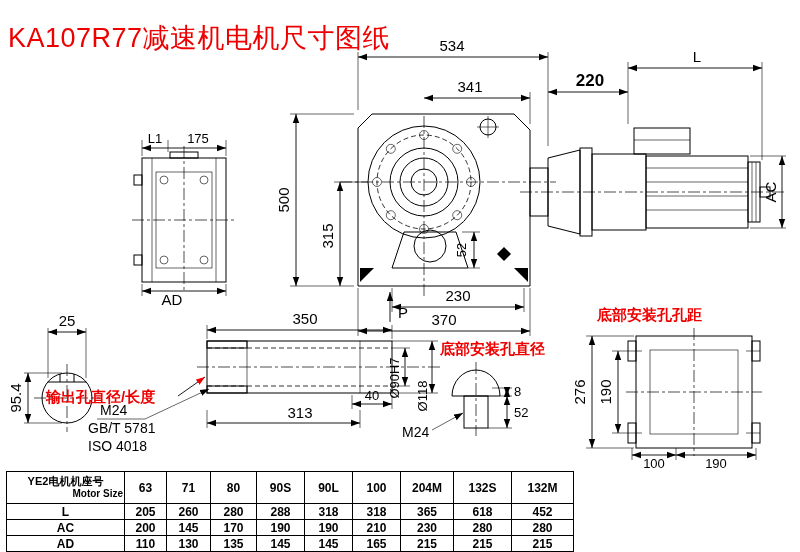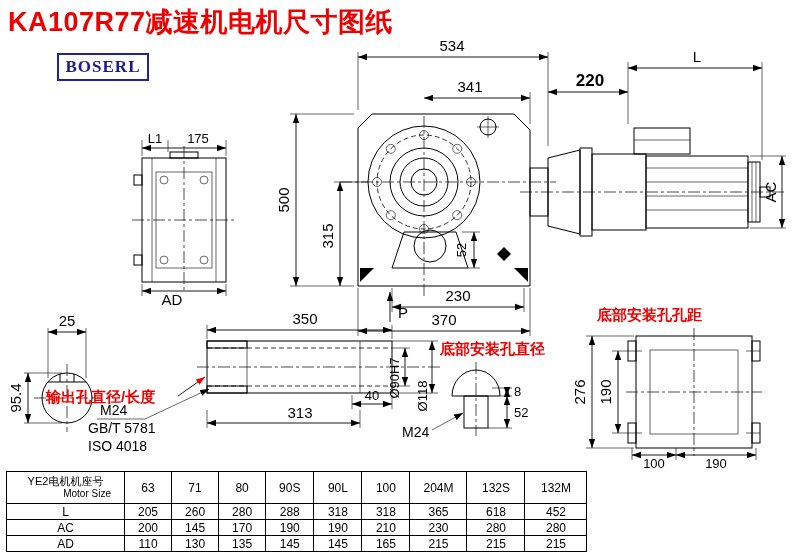--- a/index.html
+++ b/index.html
@@ -1,20 +1,20 @@
 <!DOCTYPE html>
 <html><head>
 <meta charset="utf-8">
 <style>
   * { margin:0; padding:0; box-sizing:border-box; }
   html,body { width:800px; height:552px; background:#fff; overflow:hidden;
               font-family:"Liberation Sans", sans-serif; }
   #stage { position:relative; width:800px; height:552px; background:#fff; }
 
-  .page-title { position:absolute; left:8px; top:4px; font-size:27px; font-weight:bold;
+  .page-title { position:absolute; left:8px; top:20px; font-size:27px; font-weight:normal;
                 color:#ee0000; letter-spacing:0.5px; white-space:nowrap; }
 
   .logo-box { position:absolute; left:57px; top:53px; width:92px; height:28px;
               border:2px solid #22229a; display:flex; align-items:center; justify-content:center;
               font-family:"Liberation Serif", serif; font-weight:bold; font-size:17px;
               color:#1b1b8b; letter-spacing:1px; background:#fff; }
 
   svg.drawing { position:absolute; left:0; top:0; }
 
   
@@ -29,32 +29,31 @@
   text.bold{ font-size:17px; font-weight:bold; }
   text.as  { text-anchor:start; }
   text.note{ font-family:"Liberation Sans",sans-serif; font-size:14px; fill:#000; text-anchor:start; }
   text.red-label { font-family:"Liberation Sans",sans-serif; font-size:15px; font-weight:bold;
                    fill:#ee0000; text-anchor:start; }
 
   
   table.dim-table { position:absolute; left:6px; top:471px; border-collapse:collapse;
                     background:#fff; table-layout:fixed; }
   table.dim-table th, table.dim-table td { border:1px solid #000; text-align:center;
-                    padding:0 13px; font-weight:normal; font-size:12px; height:16px; color:#000; }
+                    padding:0 1px; font-weight:bold; font-size:12px; height:16px; color:#000; }
   table.dim-table tr.hdr th { height:32px; }
   .label-cn { font-size:11px; line-height:1.25; }
   .label-en { font-size:10px; line-height:1.2;text-align:right; }
 </style>
 </head>
 <body>
 
 <div id="stage">
 
   <div class="page-title">KA107R77减速机电机尺寸图纸</div>
-  <div class="logo-box">BOSERL</div>
 
   <svg class="drawing" width="800" height="470" viewBox="0 0 800 470">
     <defs>
       <marker id="a" markerWidth="10" markerHeight="8" refX="9" refY="4" orient="auto-start-reverse" markerUnits="userSpaceOnUse">
         <path d="M0,0.8 L9,4 L0,7.2 Z" fill="#000"></path>
       </marker>
       <marker id="ra" markerWidth="10" markerHeight="8" refX="9" refY="4" orient="auto-start-reverse" markerUnits="userSpaceOnUse">
         <path d="M0,0.8 L9,4 L0,7.2 Z" fill="#ee0000"></path>
       </marker>
       <pattern id="h" width="6" height="6" patternUnits="userSpaceOnUse" patternTransform="rotate(45)">

